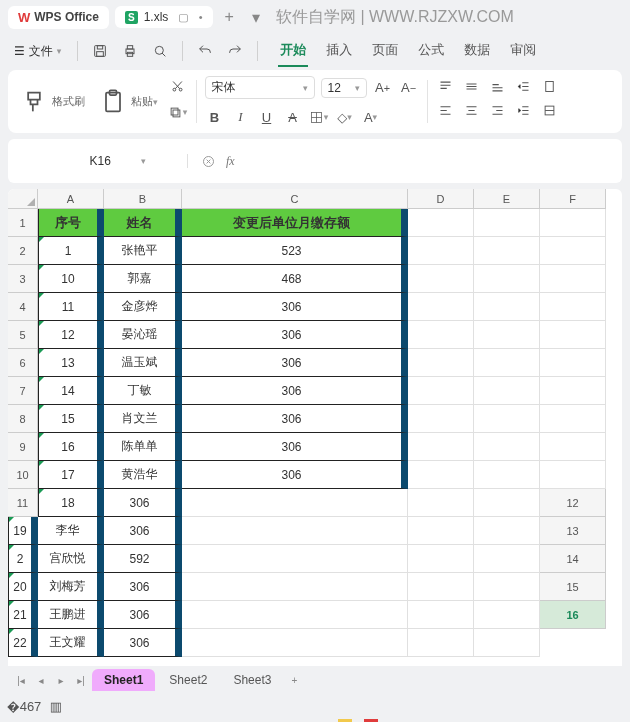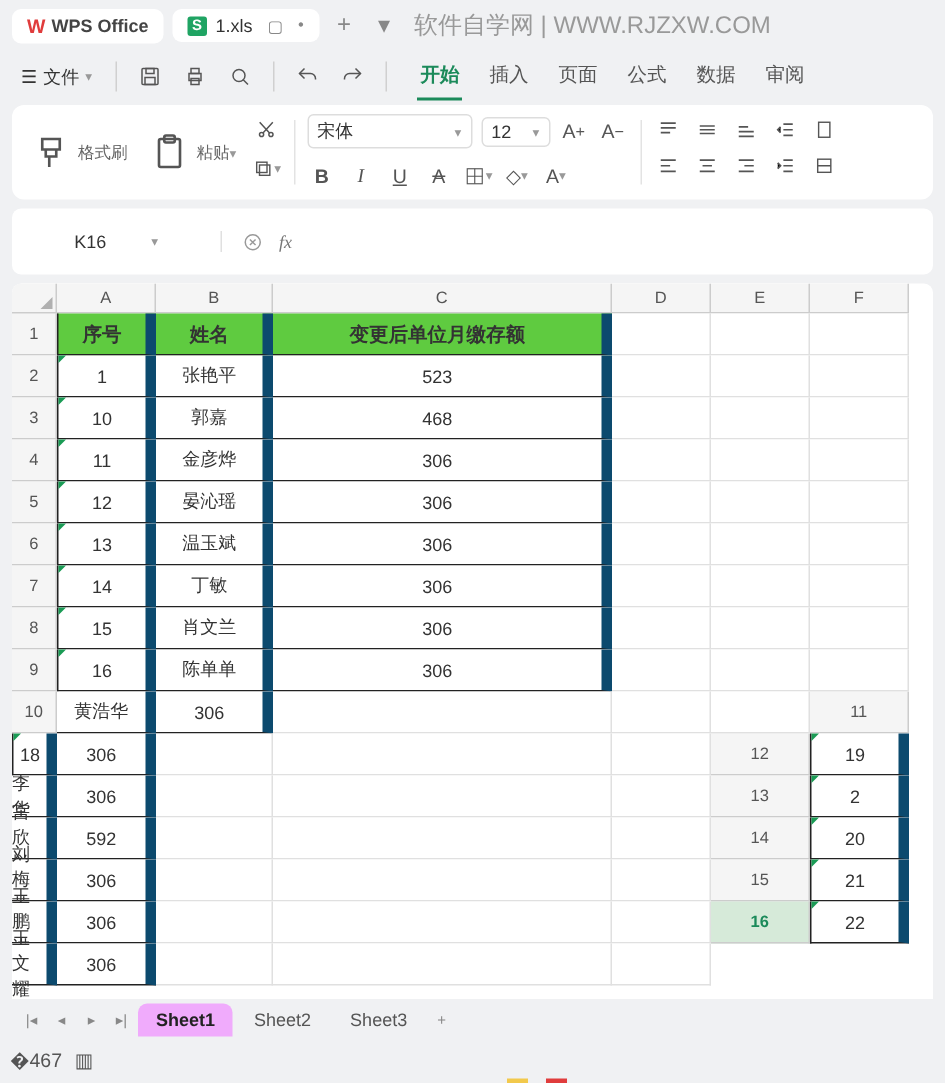--- a/index.html
+++ b/index.html
@@ -33,21 +33,21 @@
 .rib-sep { width: 1px; background: #e3e3e3; margin: 4px 2px; }
 .rib-col { display: flex; flex-direction: column; gap: 6px; }
 .rib-row { display: flex; align-items: center; gap: 6px; }
 .font-sel { border: 1px solid #ddd; border-radius: 4px; padding: 2px 6px; font-size: 12px; min-width: 110px; display: flex; justify-content: space-between; align-items: center; }
 .size-sel { border: 1px solid #ddd; border-radius: 4px; padding: 2px 6px; font-size: 12px; width: 46px; display: flex; justify-content: space-between; align-items: center; }
 .ico { width: 20px; height: 20px; display: flex; align-items: center; justify-content: center; color: #555; cursor: pointer; font-size: 13px; }
 .ico svg { width: 15px; height: 15px; }
 .align-grid { display: grid; grid-template-columns: repeat(5, 20px); grid-template-rows: repeat(2, 20px); gap: 4px 6px; }
 
 
-.addr-row { display: flex; align-items: center; height: 44px; background: #fff; margin: 0 8px; border-radius: 6px; }
+.addr-row { display: flex; align-items: center; height: 44px; background: #fff; margin: 0 8px; border-radius: 6px; padding-left: 40px; }
 .cell-addr { width: 140px; text-align: center; font-size: 12px; border-right: 1px solid #e0e0e0; display: flex; align-items: center; justify-content: center; gap: 30px; }
 .fx-bar { display: flex; align-items: center; gap: 8px; padding: 0 10px; color: #777; }
 
 
 .grid-wrap { flex: 1; background: #fff; margin: 6px 8px 0; border-radius: 6px 6px 0 0; overflow: hidden; position: relative; }
 .grid { display: grid; grid-template-columns: 30px 66px 78px 226px 66px 66px 66px; }
 .corner { border-right: 1px solid #ccc; border-bottom: 1px solid #ccc; background: #f5f5f5; position: relative; height: 20px; }
 .corner::after { content: ""; position: absolute; right: 2px; bottom: 2px; border-style: solid; border-width: 0 0 8px 8px; border-color: transparent transparent #b0b0b0 transparent; }
 .colhdr { background: #f5f5f5; border-right: 1px solid #ccc; border-bottom: 1px solid #ccc; text-align: center; font-size: 11px; color: #555; height: 20px; line-height: 20px; }
 .rowhdr { background: #f5f5f5; border-right: 1px solid #ccc; border-bottom: 1px solid #ccc; text-align: center; font-size: 11px; color: #555; display: flex; align-items: center; justify-content: center; }
@@ -352,20 +352,21 @@
       <div class="cell"></div>
       <div class="cell"></div>
       <div class="rowhdr">9</div>
       <div class="cell data left-edge txt-mark">16</div>
       <div class="cell data">陈单单</div>
       <div class="cell data">306</div>
       <div class="cell"></div>
       <div class="cell"></div>
       <div class="cell"></div>
       <div class="rowhdr">10</div>
+      <div class="cell data left-edge txt-mark">17</div>
       <div class="cell data">黄浩华</div>
       <div class="cell data">306</div>
       <div class="cell"></div>
       <div class="cell"></div>
       <div class="cell"></div>
       <div class="rowhdr">11</div>
       <div class="cell data left-edge txt-mark">18</div>
       <div class="cell data">306</div>
       <div class="cell"></div>
       <div class="cell"></div>

